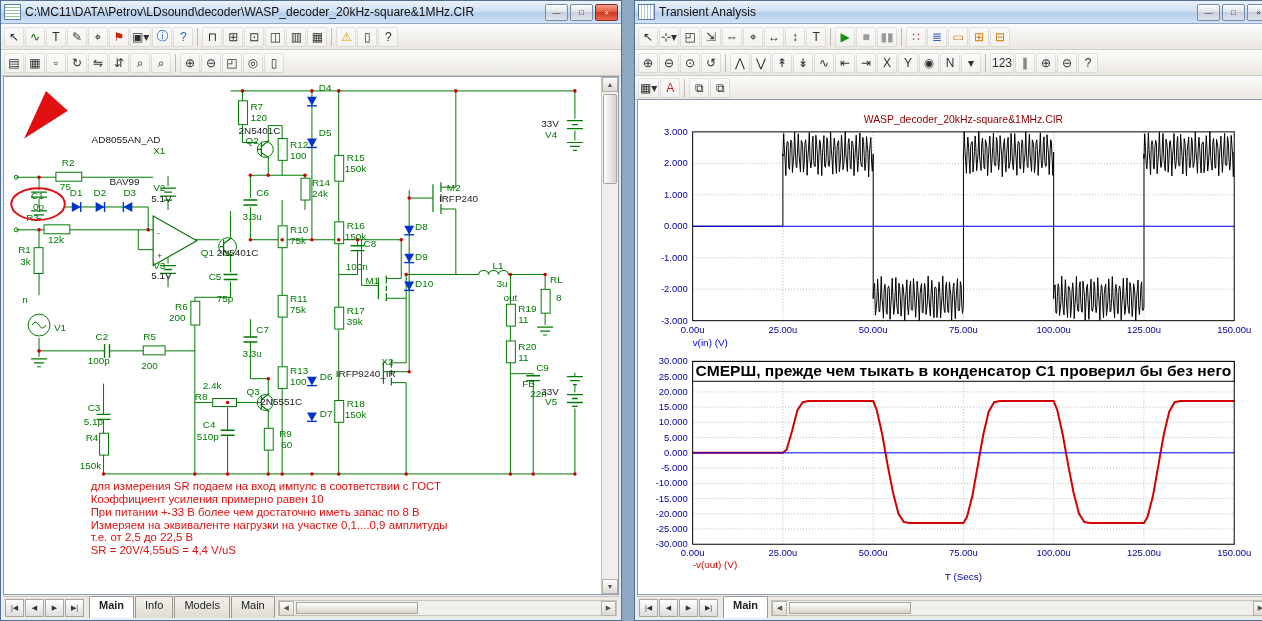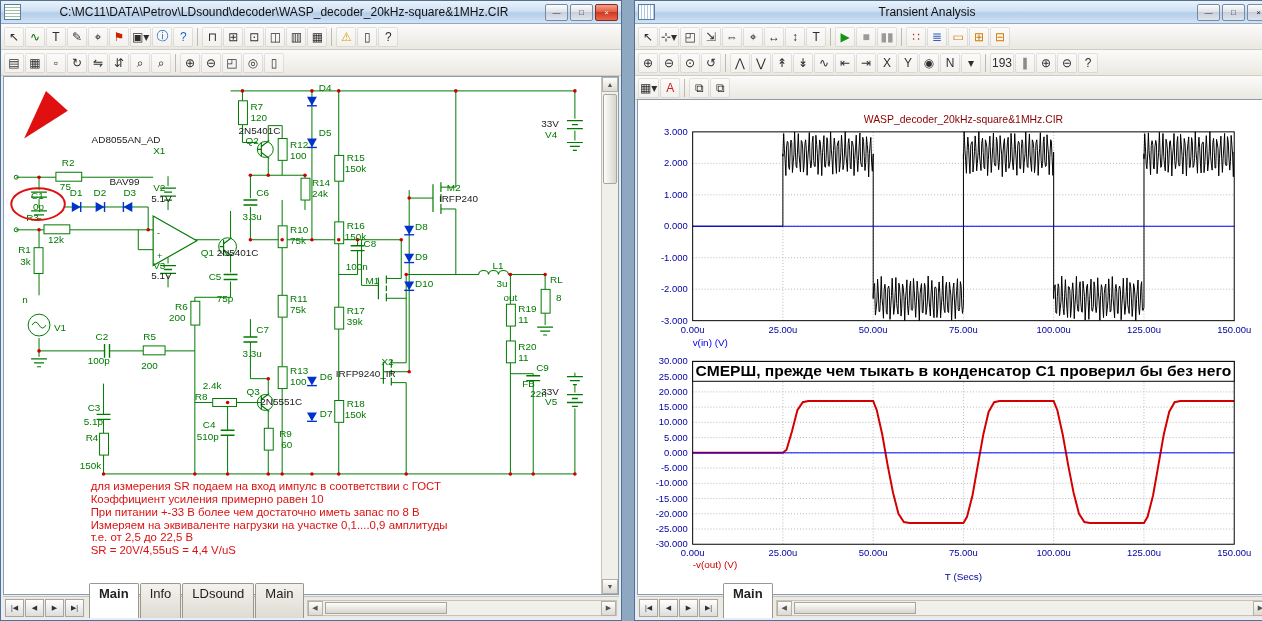--- a/index.html
+++ b/index.html
@@ -1,17 +1,17 @@
 <!DOCTYPE html>
 <html><head>
 <meta charset="utf-8">
 <style>
   html,body{margin:0;padding:0;background:#8fa8c2;font-family:"Liberation Sans",sans-serif;}
   #desktop{position:relative;width:1262px;height:621px;overflow:hidden;background:#8fa8c2;}
-  .win{position:absolute;top:0;height:621px;background:#e7eef7;border:1px solid #52708f;box-sizing:border-box;text-align:center;}
+  .win{position:absolute;top:0;height:621px;background:#e7eef7;border:1px solid #52708f;box-sizing:border-box;}
   .win.left{left:0;width:622px;}
   .win.right{left:634px;width:640px;}
   .titlebar{height:22px;display:flex;align-items:center;padding:0 3px;
     background:linear-gradient(180deg,#eaf2fb,#cfe1f4 45%,#b4cde9 55%,#d3e3f6);
     border-bottom:1px solid #8fa9c4;font-size:12px;color:#111;}
   .titlebar .title{flex:1;white-space:nowrap;overflow:hidden;margin-left:4px;}
   .appicon{width:15px;height:14px;background:#fff;border:1px solid #5a7da0;
     background-image:repeating-linear-gradient(180deg,#fff 0 2px,#9cc29c 2px 3px);}
   .appicon.graph{background-image:repeating-linear-gradient(90deg,#fff 0 2px,#b0c4e8 2px 3px);}
   .winbtns{display:flex;align-items:center;}
@@ -31,21 +31,21 @@
   .sbtn{height:15px;min-width:15px;background:linear-gradient(#fdfdfc,#dcd9d1);border:1px solid #b3b0a8;
     font-size:7px;display:flex;align-items:center;justify-content:center;color:#555;box-sizing:border-box;}
   .vtrack{flex:1;position:relative;}
   .vthumb{position:absolute;left:1px;right:1px;top:2px;height:88px;background:linear-gradient(90deg,#fdfdfc,#d8d5cd);border:1px solid #a8a59d;border-radius:2px;}
   .bottombar{position:absolute;left:2px;bottom:2px;right:2px;height:22px;background:#eceae3;display:flex;
     align-items:center;gap:2px;border-top:1px solid #c6c3bb;padding:0 2px;box-sizing:border-box;}
   .tabnav{display:flex;gap:1px;margin-right:3px;}
   .navbtn{width:17px;height:16px;font-size:7px;border:1px solid #a8a59d;background:linear-gradient(#fff,#ddd);
     display:flex;align-items:center;justify-content:center;color:#333;}
   .tabs{display:flex;align-items:flex-end;height:100%;}
-  .tab{font-size:13px;padding:2px 9px 17px;border:1px solid #9a978f;border-bottom:none;
+  .tab{font-size:11px;padding:2px 9px 7px;border:1px solid #9a978f;border-bottom:none;
     background:linear-gradient(#f4f2ec,#dedbd3);margin-right:1px;border-radius:2px 2px 0 0;color:#222;align-self:flex-end;}
   .tab.active{background:#fff;font-weight:bold;}
   .hscroll{flex:1;height:16px;display:flex;background:#f1efe9;border:1px solid #c6c3bb;box-sizing:border-box;}
   .htrack{flex:1;position:relative;}
   .hthumb{position:absolute;top:1px;bottom:1px;left:2px;width:120px;background:linear-gradient(#fdfdfc,#d8d5cd);border:1px solid #a8a59d;}
   .plots-wrap{position:absolute;left:2px;top:98px;right:2px;bottom:25px;background:#fff;border:1px solid #8e9bac;}
   #plots{width:100%;height:100%;display:block;}
   svg text{font-family:"Liberation Sans",sans-serif;}
 </style>
 </head>
@@ -371,21 +371,21 @@
     <footer class="bottombar">
       <span class="tabnav" id="lnav">
           <div class="navbtn">|◀</div>
           <div class="navbtn">◀</div>
           <div class="navbtn">▶</div>
           <div class="navbtn">▶|</div>
         </span>
       <span class="tabs" id="ltabs">
           <div class="tab active">Main</div>
           <div class="tab">Info</div>
-          <div class="tab">LDsound</div>
+          <div class="tab">Models</div>
           <div class="tab">Main</div>
         </span>
       <span class="hscroll">
         <span class="sbtn" id="lhl">◀</span>
         <span class="htrack">
             <span class="hthumb"></span>
           </span>
         <span class="sbtn" id="lhr">▶</span>
       </span>
     </footer>
@@ -434,21 +434,21 @@
         <div class="tbi">↡</div>
         <div class="tbi">∿</div>
         <div class="tbi">⇤</div>
         <div class="tbi">⇥</div>
         <div class="tbi">X</div>
         <div class="tbi">Y</div>
         <div class="tbi">◉</div>
         <div class="tbi">N</div>
         <div class="tbi">▾</div>
         <div class="tbsep"></div>
-        <div class="tbi">193</div>
+        <div class="tbi">123</div>
         <div class="tbi">∥</div>
         <div class="tbi">⊕</div>
         <div class="tbi">⊖</div>
         <div class="tbi">?</div>
       </div>
     <div class="toolbar short" id="rtb3">
         <div class="tbi">▦▾</div>
         <div class="tbi" style="color: rgb(204, 34, 34);">A</div>
         <div class="tbsep"></div>
         <div class="tbi">⧉</div>

